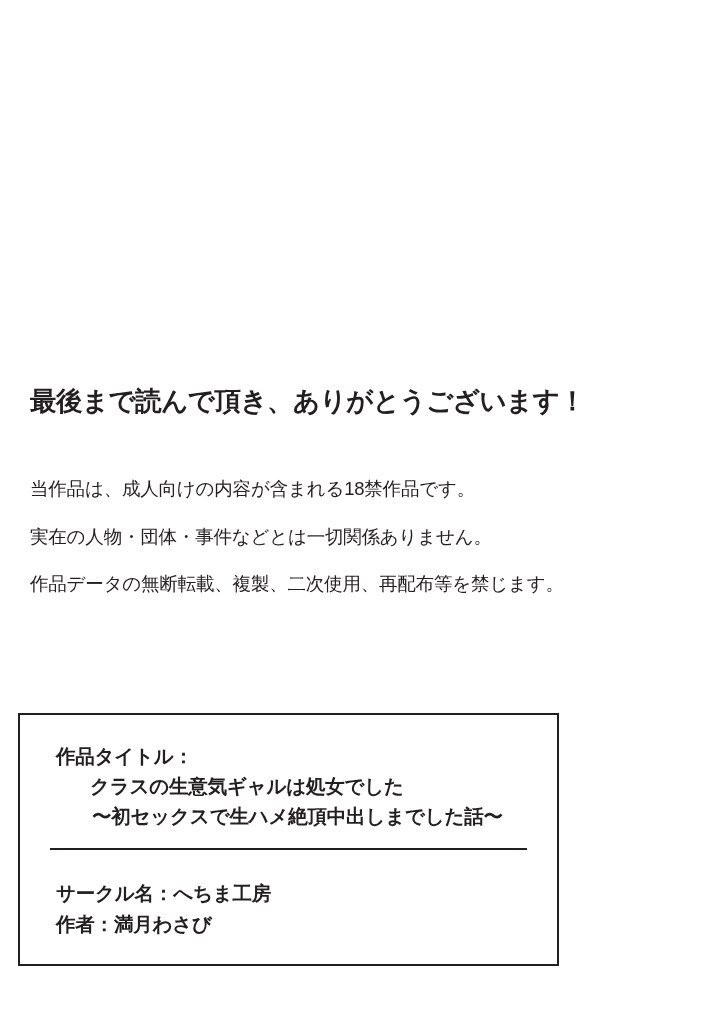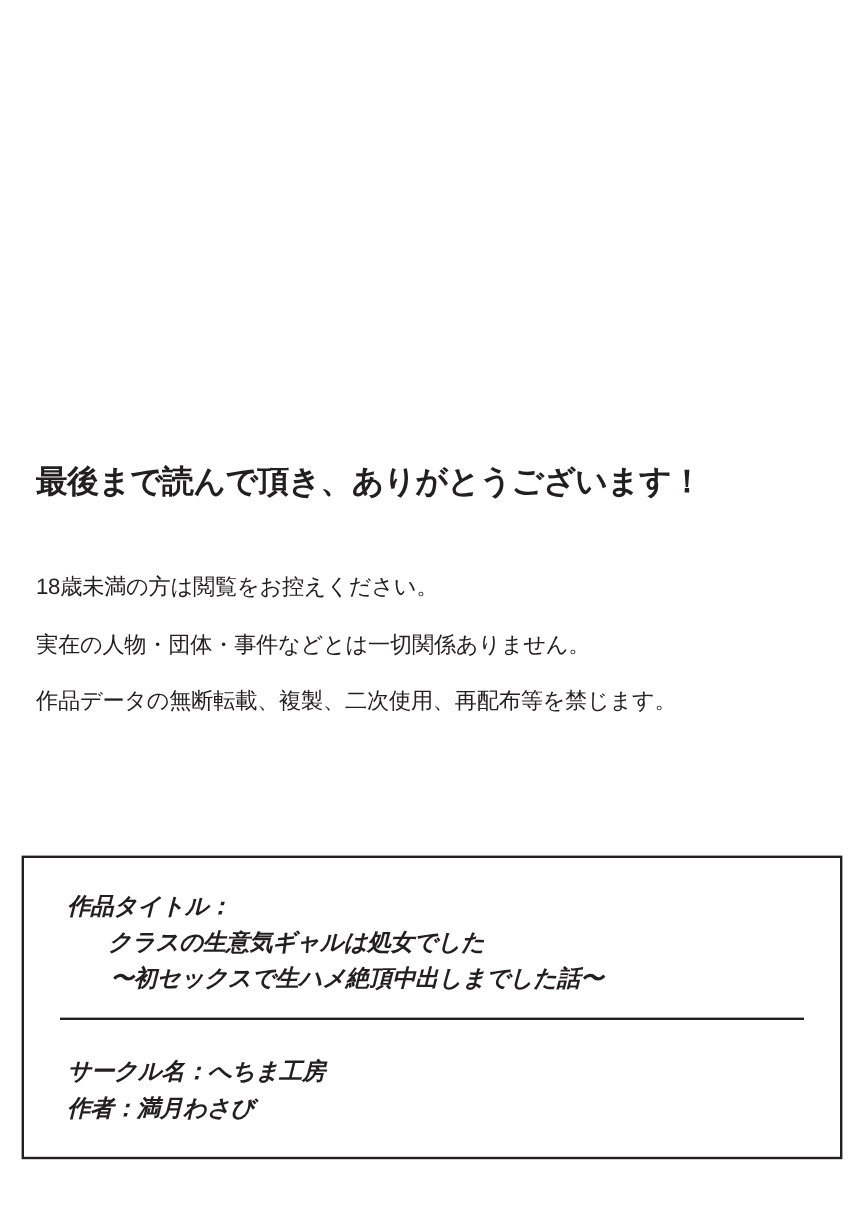--- a/index.html
+++ b/index.html
@@ -51,26 +51,25 @@
   }
   .notice .gap {
     height: 19px;
   }
 
   
   .info-box {
     position: absolute;
     left: 18px;
     top: 713px;
-    width: 684px;
+    width: 541px;
     height: 253px;
     border: 2px solid #231f20;
     box-sizing: border-box;
     background: #ffffff;
-    font-style: italic;
   }
   .info-inner {
     padding: 26px 0 0 0;
   }
   .info-line {
     font-size: 19.5px;
     line-height: 1.55;
     color: #231f20;
     font-weight: bold;
     letter-spacing: -0.2px;
@@ -97,21 +96,21 @@
   }
 </style>
 </head>
 <body>
 
 <div class="page">
 
   <div class="headline">最後まで読んで頂き、ありがとうございます！</div>
 
   <div class="notice">
-    <p>18歳未満の方は閲覧をお控えください。</p>
+    <p>当作品は、成人向けの内容が含まれる18禁作品です。</p>
     <div class="gap"></div>
     <p>実在の人物・団体・事件などとは一切関係ありません。</p>
     <div class="gap"></div>
     <p>作品データの無断転載、複製、二次使用、再配布等を禁じます。</p>
   </div>
 
   <div class="info-box">
     <div class="info-inner">
       <div class="info-line title-label">作品タイトル：</div>
       <div class="info-line title-row1">クラスの生意気ギャルは処女でした</div>

